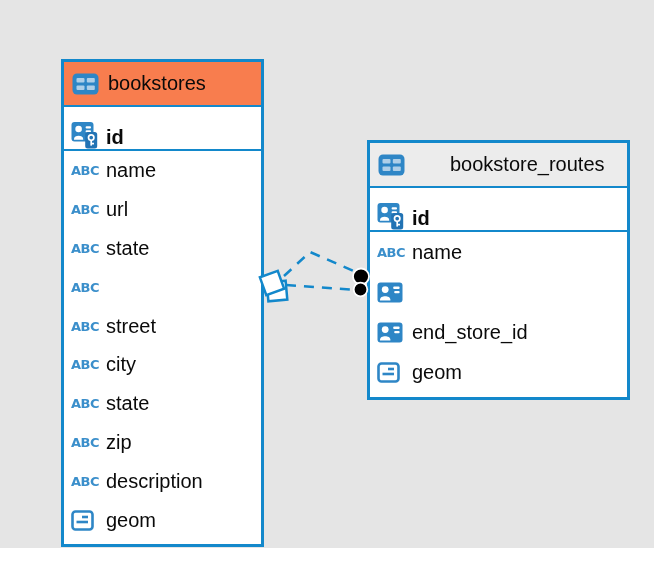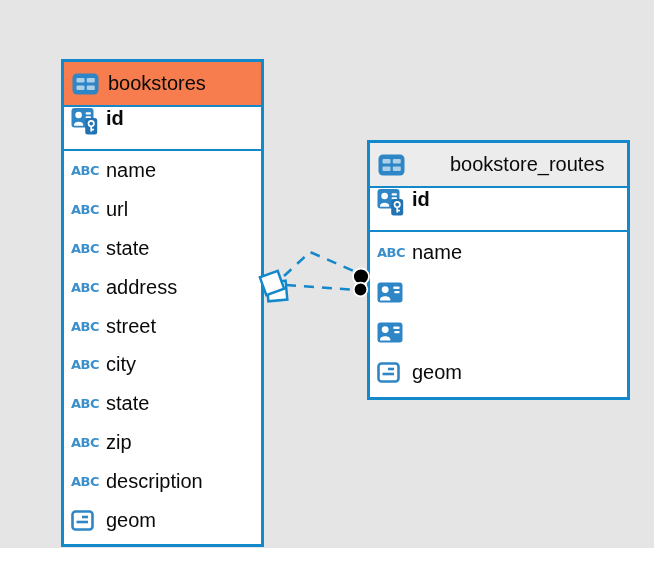--- a/index.html
+++ b/index.html
@@ -20,21 +20,21 @@
   }
   .erd-header{
     display:flex;align-items:center;gap:9px;
     height:45px;border-bottom:2px solid var(--blue);
     padding:0 6px 0 8px;box-sizing:border-box;
   }
   .erd-header.orange{background:var(--orange);}
   .erd-header.gray{background:var(--gray);gap:45px;}
   .erd-title{font-size:20px;font-weight:400;white-space:nowrap;}
   .pk-row{
-    display:flex;align-items:flex-start;height:44px;
+    display:flex;align-items:flex-end;height:44px;
     border-bottom:2px solid var(--blue);
     padding-left:5px;box-sizing:border-box;
   }
   .pk-row .col-label{font-weight:700;}
   .col-row{display:flex;align-items:center;padding-left:5px;box-sizing:border-box;}
   .t-left .col-row{height:38.9px;}
   .t-right .col-row{height:40.2px;}
   .icon-slot{
     width:34px;min-width:34px;display:flex;align-items:center;justify-content:flex-start;
     padding-left:2px;box-sizing:border-box;
@@ -96,21 +96,20 @@
       <div class="col-row">
         <span class="icon-slot abc">ABC</span>
         <span class="col-label">url</span>
       </div>
       <div class="col-row">
         <span class="icon-slot abc">ABC</span>
         <span class="col-label">state</span>
       </div>
       <div class="col-row">
         <span class="icon-slot abc">ABC</span>
-        <span class="col-label">address</span>
       </div>
       <div class="col-row">
         <span class="icon-slot abc">ABC</span>
         <span class="col-label">street</span>
       </div>
       <div class="col-row">
         <span class="icon-slot abc">ABC</span>
         <span class="col-label">city</span>
       </div>
       <div class="col-row">
@@ -188,20 +187,21 @@
       <div class="col-row">
         <span class="icon-slot">
           <svg width="26" height="21" viewBox="0 0 26 21">
             <rect x="0.5" y="0.5" width="25" height="20" rx="3" fill="#2e86c6"></rect>
             <circle cx="8.2" cy="7.6" r="3.4" fill="#fff"></circle>
             <path d="M3 17.8 C3 13.2 13.4 13.2 13.4 17.8 L13.4 18.6 L3 18.6 Z" fill="#fff"></path>
             <rect x="16.2" y="4.6" width="6.4" height="2.3" rx="1" fill="#fff"></rect>
             <rect x="17.2" y="9" width="5.4" height="2.3" rx="1" fill="#fff"></rect>
           </svg>
         </span>
+        <span class="col-label">end_store_id</span>
       </div>
       <div class="col-row">
         <span class="icon-slot">
           <svg width="23" height="21" viewBox="0 0 23 21">
             <rect x="1.5" y="1.5" width="20" height="18" rx="3" fill="#fff" stroke="#2e86c6" stroke-width="2.6"></rect>
             <line x1="11" y1="7" x2="17" y2="7" stroke="#2e86c6" stroke-width="2.6"></line>
             <line x1="5.5" y1="12" x2="17" y2="12" stroke="#2e86c6" stroke-width="2.6"></line>
           </svg>
         </span>
         <span class="col-label">geom</span>

